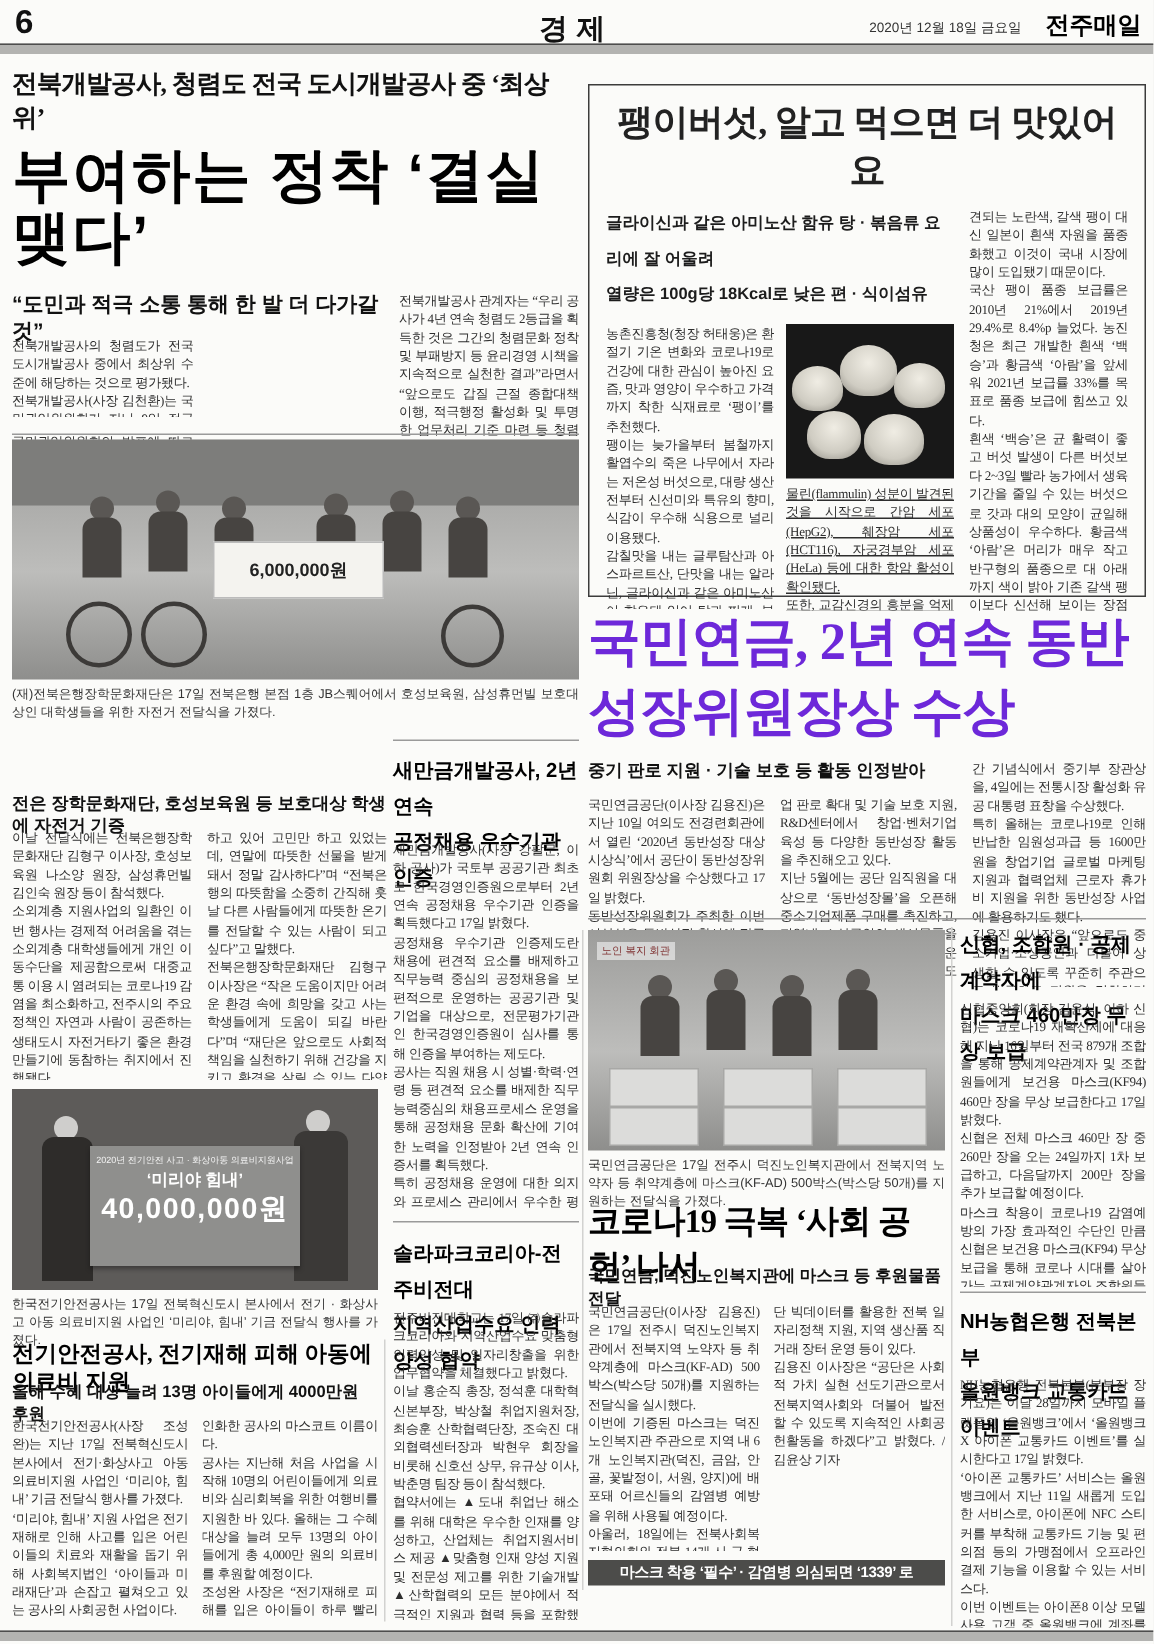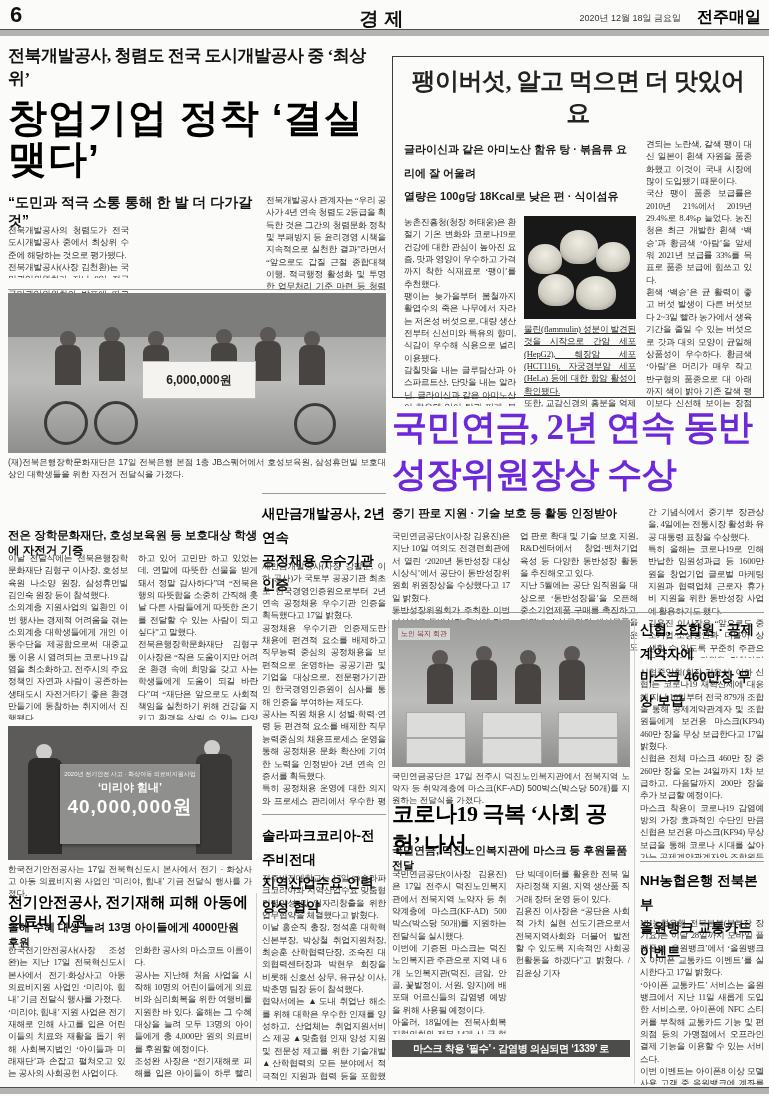--- a/index.html
+++ b/index.html
@@ -115,21 +115,21 @@
 <div id="paper">
 
   <div class="hdr-num">6</div>
   <div class="hdr-section">경제</div>
   <div class="hdr-date">2020년 12월 18일 금요일</div>
   <div class="hdr-masthead">전주매일</div>
   <div class="band top"></div>
 
   <div class="a1">
     <div class="kicker">전북개발공사, 청렴도 전국 도시개발공사 중 ‘최상위’</div>
-    <div class="mega-head">창업기업 정착 ‘결실 맺다’</div>
+    <div class="mega-head">부여하는 정착 ‘결실 맺다’</div>
     <div class="a1-flex">
       <div class="a1-left">
         <div class="a1-sub sans-sub">“도민과 적극 소통 통해 한 발 더 다가갈 것”</div>
         <div class="a1-cols">
           <div class="body-col">전북개발공사의 청렴도가 전국 도시개발공사 중에서 최상위 수준에 해당하는 것으로 평가됐다.
 전북개발공사(사장 김천환)는 국민권익위원회가 지난 9일 전국 580개 공공기관을 대상으로 실시한 ‘2020년 공공기관 청렴도 측정결과’에서 2등급을 획득해 도시개발공사 중에서는 최상위 수준을 보였다고 17일 밝혔다.</div>
           <div class="body-col">국민권익위원회의 발표에 따르면 16개 광역 도시개발공사 중에서 종합청렴도 1등급 기관은 없고, 2등급 2개 기관, 3등급 5개 기관, 4등급 7개 기관, 5등급 2개 기관이 있다.
 전북개발공사는 올해 평가에서 8.77점으로 2017년부터 4년 연속 종합청렴도 2등급을 획득해 도시개발공사 중에서는 최상위 수준을 보였다.</div>
         </div>
       </div>

